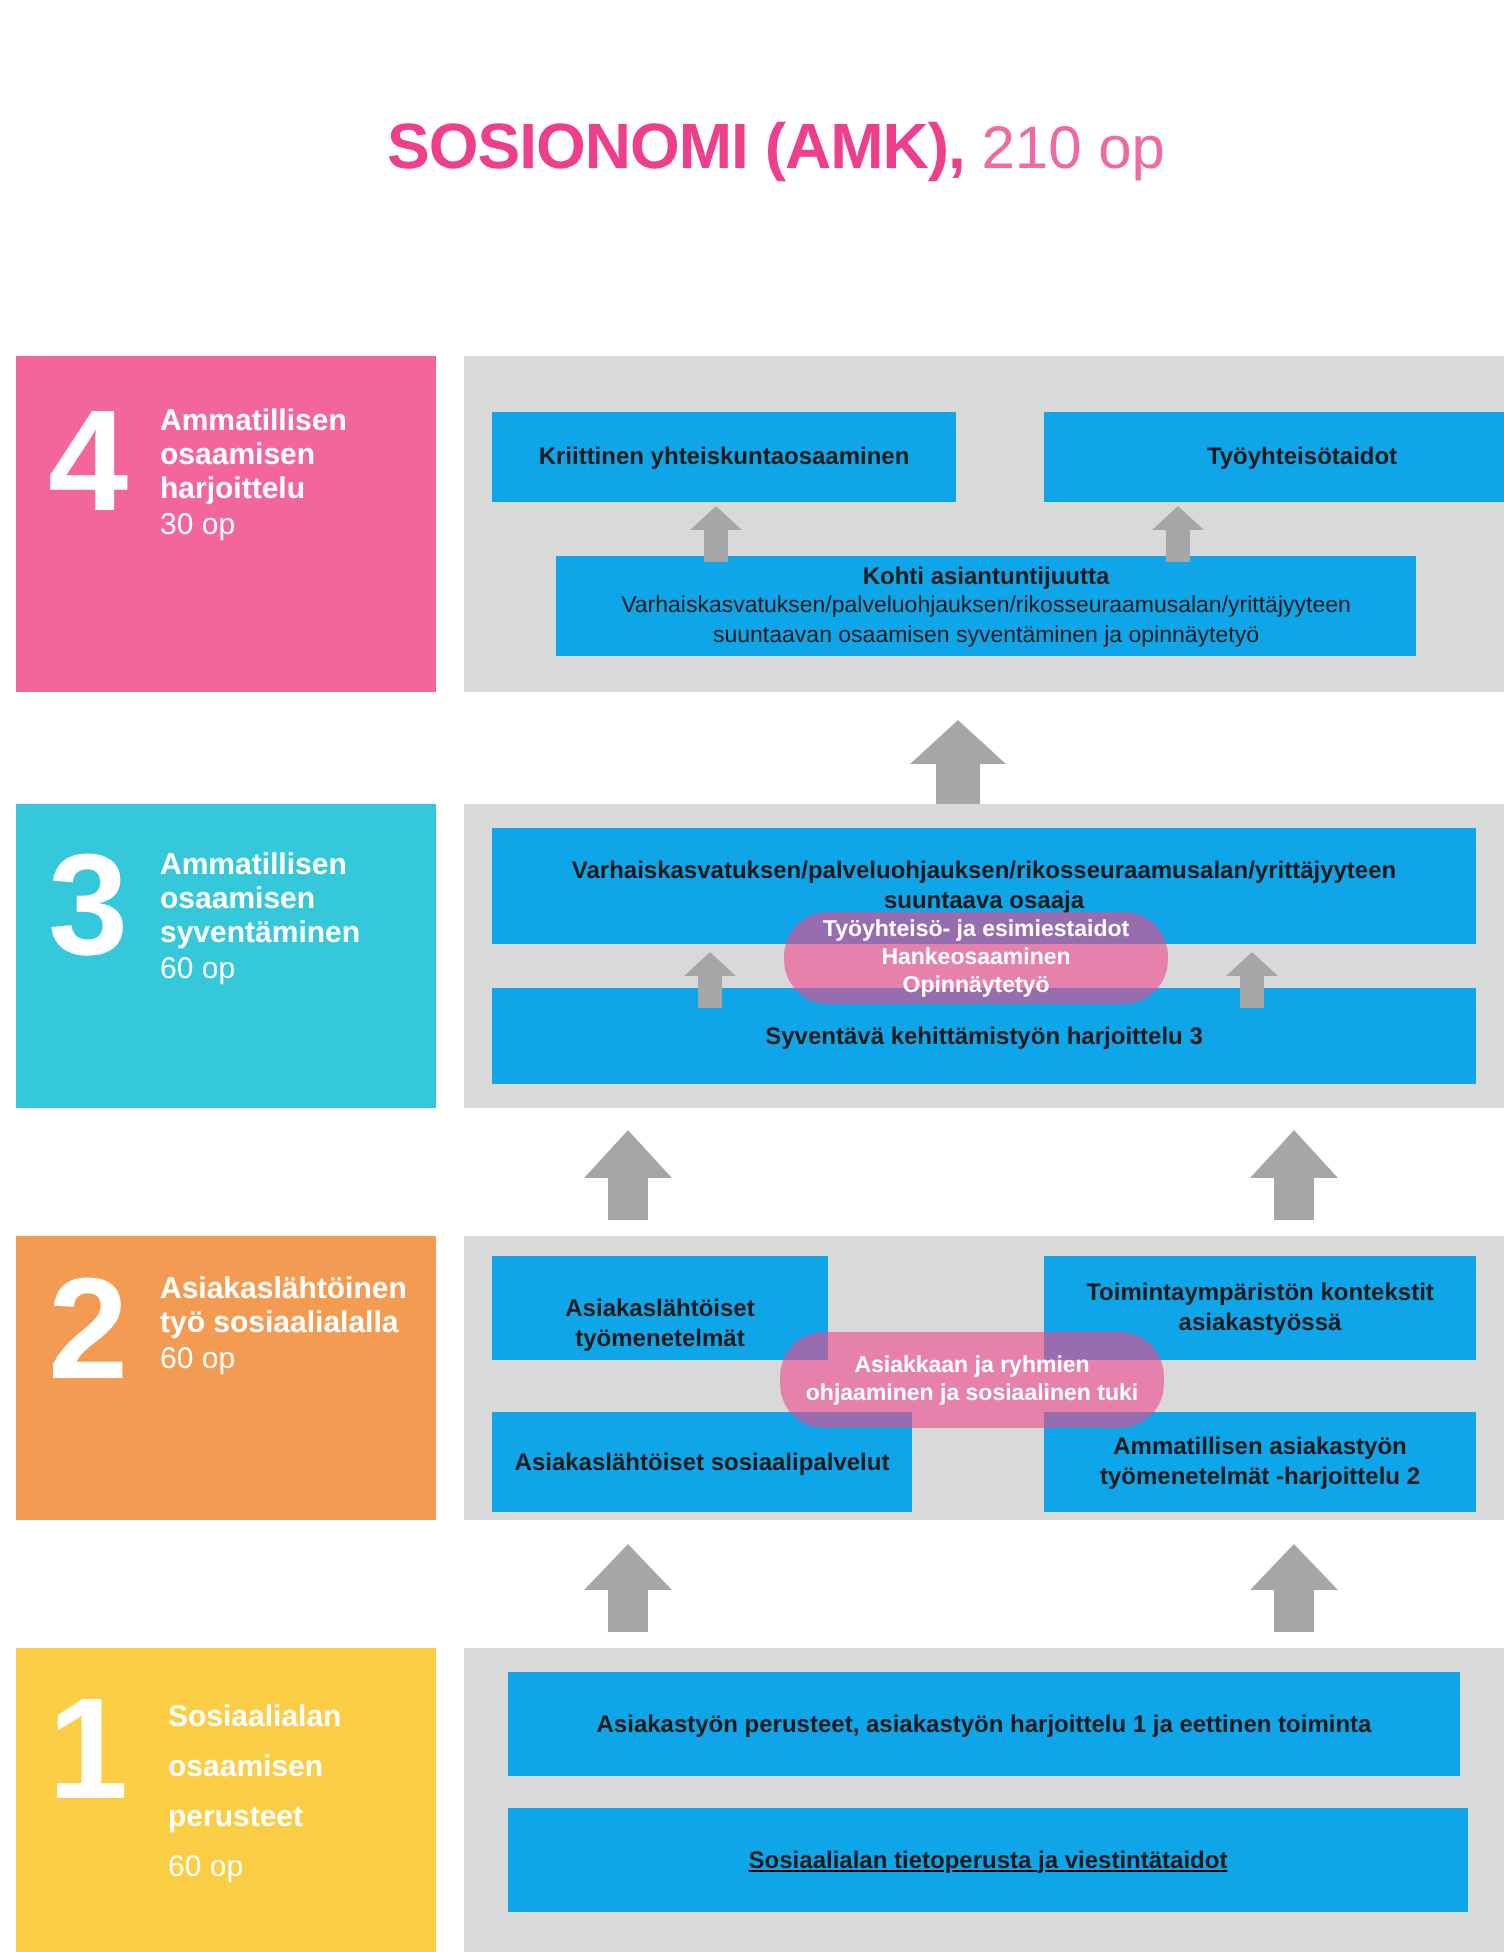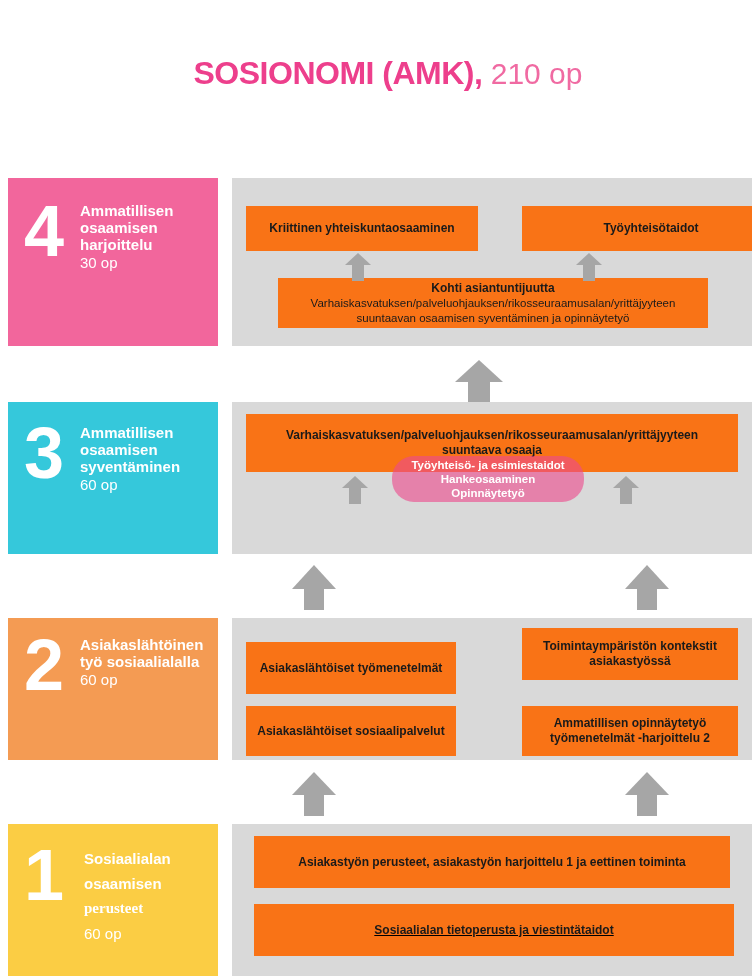--- a/index.html
+++ b/index.html
@@ -56,21 +56,21 @@
   .panel{
     position:absolute;left:232px;top:0;
     width:520px;height:100%;
     background:#D9D9D9;
     box-sizing:border-box;
   }
 
   
   .cbox{
     position:absolute;
-    background:#f97316;
+    background:#0ea5e9;
     display:flex;align-items:center;justify-content:center;
     text-align:center;
     box-sizing:border-box;
     padding:3px 8px;
   }
   .cbox span{display:block;}
   .b-bold{font-size:12px;font-weight:bold;color:#1a1a1a;line-height:15px;}
   .b-reg{font-size:11.5px;font-weight:normal;color:#1a1a1a;line-height:15px;}
 
   
@@ -167,20 +167,23 @@
 
       <div class="arrow" style="left:110px;top:74px;width:26px;height:28px;">
         <div class="head" style="border-width:0 13px 12px 13px;"></div>
         <div class="shaft" style="top:12px;width:12px;height:16px;"></div>
       </div>
       <div class="arrow" style="left:381px;top:74px;width:26px;height:28px;">
         <div class="head" style="border-width:0 13px 12px 13px;"></div>
         <div class="shaft" style="top:12px;width:12px;height:16px;"></div>
       </div>
 
+      <div class="cbox" style="left:14px;top:92px;width:492px;height:48px;">
+        <span class="b-bold">Syventävä kehittämistyön harjoittelu 3</span>
+      </div>
 
       <div class="pinkbox" style="left:160px;top:54px;width:192px;height:46px;flex-direction:column;">
         <span>Työyhteisö- ja esimiestaidot</span>
         <span>Hankeosaaminen</span>
         <span>Opinnäytetyö</span>
       </div>
     </div>
   </div>
 
   <div class="arrow" style="left:292px;top:565px;width:44px;height:45px;">
@@ -196,54 +199,58 @@
     <div class="levelbox" style="background:#F49B53;">
       <div class="lvl-num" style="left:16px;top:16px;">2</div>
       <div class="lvl-txt" style="left:72px;top:18px;">
         <span class="lvl-title">Asiakaslähtöinen</span>
         <span class="lvl-title">työ sosiaalialalla</span>
         <span class="lvl-op">60 op</span>
       </div>
     </div>
 
     <div class="panel">
-      <div class="cbox" style="left:14px;top:24px;width:210px;height:52px;">
+      <div class="cbox" style="left:14px;top:10px;width:168px;height:52px;align-items:flex-end;">
         <span class="b-bold">Asiakaslähtöiset työmenetelmät</span>
       </div>
       <div class="cbox" style="left:290px;top:10px;width:216px;height:52px;flex-direction:column;">
         <span class="b-bold">Toimintaympäristön kontekstit</span>
         <span class="b-bold">asiakastyössä</span>
       </div>
       <div class="cbox" style="left:14px;top:88px;width:210px;height:50px;">
         <span class="b-bold">Asiakaslähtöiset sosiaalipalvelut</span>
       </div>
       <div class="cbox" style="left:290px;top:88px;width:216px;height:50px;flex-direction:column;">
-        <span class="b-bold">Ammatillisen opinnäytetyö</span>
+        <span class="b-bold">Ammatillisen asiakastyön</span>
         <span class="b-bold">työmenetelmät -harjoittelu 2</span>
       </div>
 
+      <div class="pinkbox" style="left:158px;top:48px;width:192px;height:48px;flex-direction:column;">
+        <span>Asiakkaan  ja  ryhmien</span>
+        <span>ohjaaminen ja sosiaalinen tuki</span>
+      </div>
     </div>
   </div>
 
   <div class="arrow" style="left:292px;top:772px;width:44px;height:44px;">
     <div class="head" style="border-width:0 22px 23px 22px;"></div>
     <div class="shaft" style="top:23px;width:20px;height:21px;"></div>
   </div>
   <div class="arrow" style="left:625px;top:772px;width:44px;height:44px;">
     <div class="head" style="border-width:0 22px 23px 22px;"></div>
     <div class="shaft" style="top:23px;width:20px;height:21px;"></div>
   </div>
 
   <div class="row" style="top:824px;height:152px;">
     <div class="levelbox" style="background:#FBCD44;">
       <div class="lvl-num" style="left:16px;top:20px;">1</div>
       <div class="lvl-txt" style="left:76px;top:22px;">
         <span class="lvl-title" style="line-height:25px;">Sosiaalialan</span>
         <span class="lvl-title" style="line-height:25px;">osaamisen</span>
-        <span class="lvl-title" style="line-height:25px;font-family:Liberation Serif, serif;">perusteet</span>
+        <span class="lvl-title" style="line-height:25px;">perusteet</span>
         <span class="lvl-op" style="line-height:25px;"> 60 op</span>
       </div>
     </div>
 
     <div class="panel">
       <div class="cbox" style="left:22px;top:12px;width:476px;height:52px;">
         <span class="b-bold">Asiakastyön perusteet, asiakastyön harjoittelu 1 ja eettinen toiminta</span>
       </div>
       <div class="cbox" style="left:22px;top:80px;width:480px;height:52px;text-decoration:underline;">
         <span class="b-bold">Sosiaalialan tietoperusta ja viestintätaidot</span>

